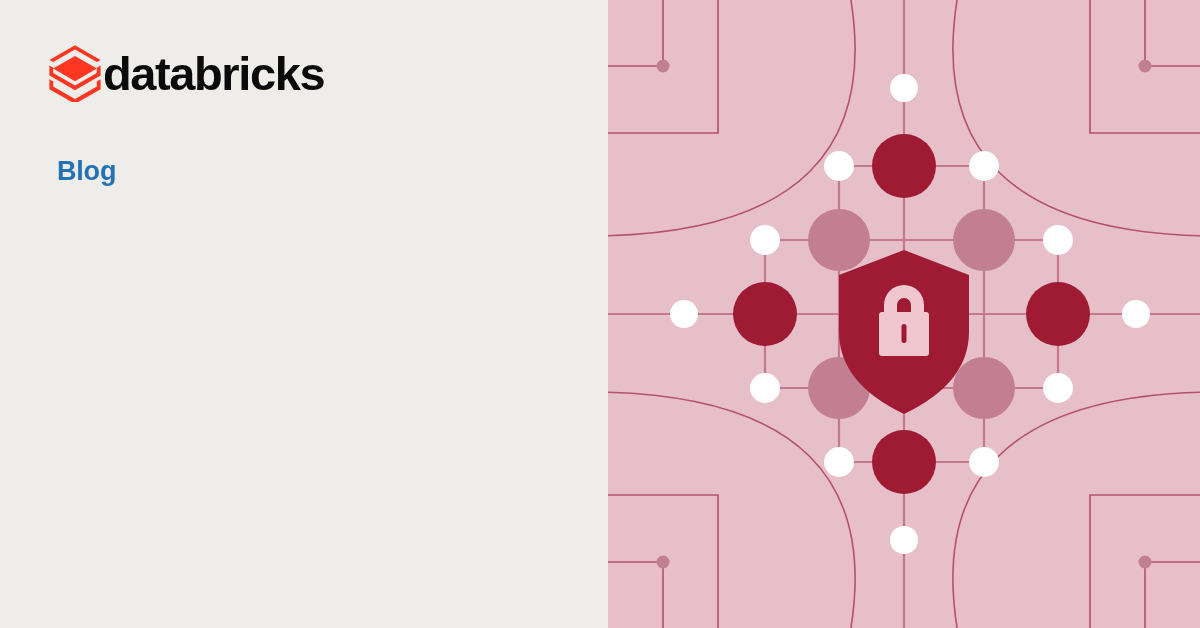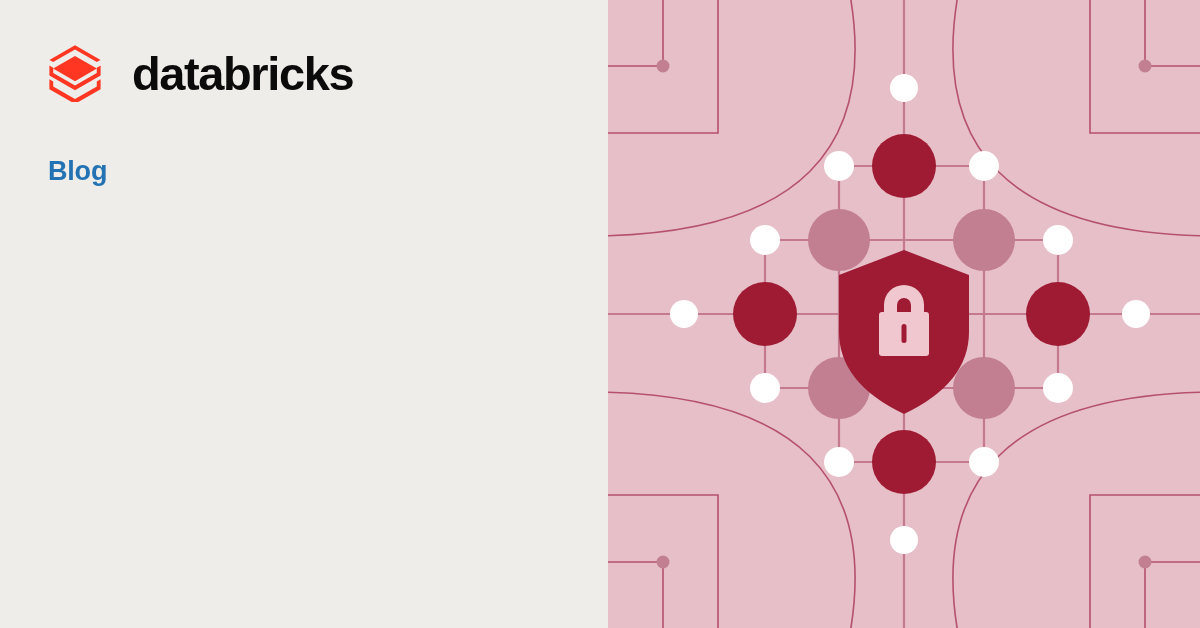--- a/index.html
+++ b/index.html
@@ -27,39 +27,39 @@
     background: #EEEDE9;
     box-sizing: border-box;
   }
 
   .brand {
     position: absolute;
     left: 48px;
     top: 44px;
     display: flex;
     align-items: center;
-    gap: 30px;
+    gap: 1px;
   }
   .brand-mark {
     width: 54px;
     height: 58px;
     display: block;
   }
   .brand-name {
     font-size: 47px;
     font-weight: 700;
     letter-spacing: -1.4px;
     color: #0B0B0B;
     line-height: 1;
     white-space: nowrap;
   }
 
   .eyebrow {
     position: absolute;
-    left: 48px;
+    left: 57px;
     top: 157px;
     font-size: 27px;
     font-weight: 700;
     color: #2272B4;
     letter-spacing: -0.2px;
     line-height: 1.1;
   }
 
   .headline {
     position: absolute;

